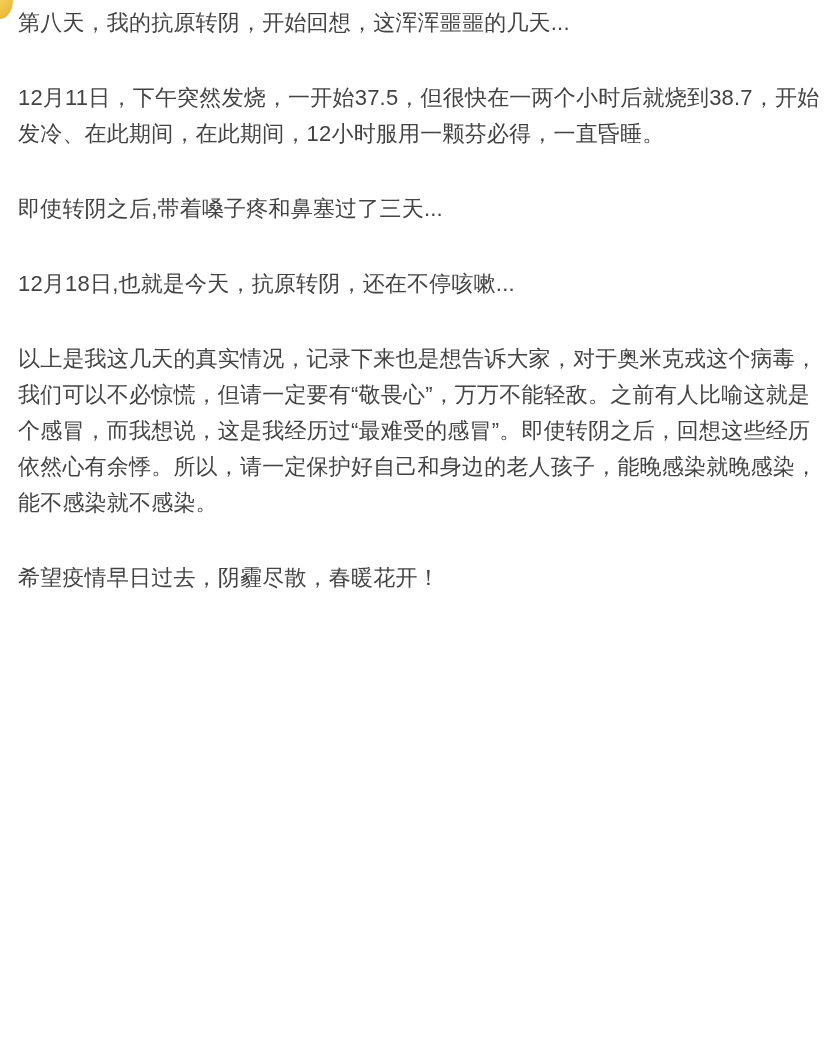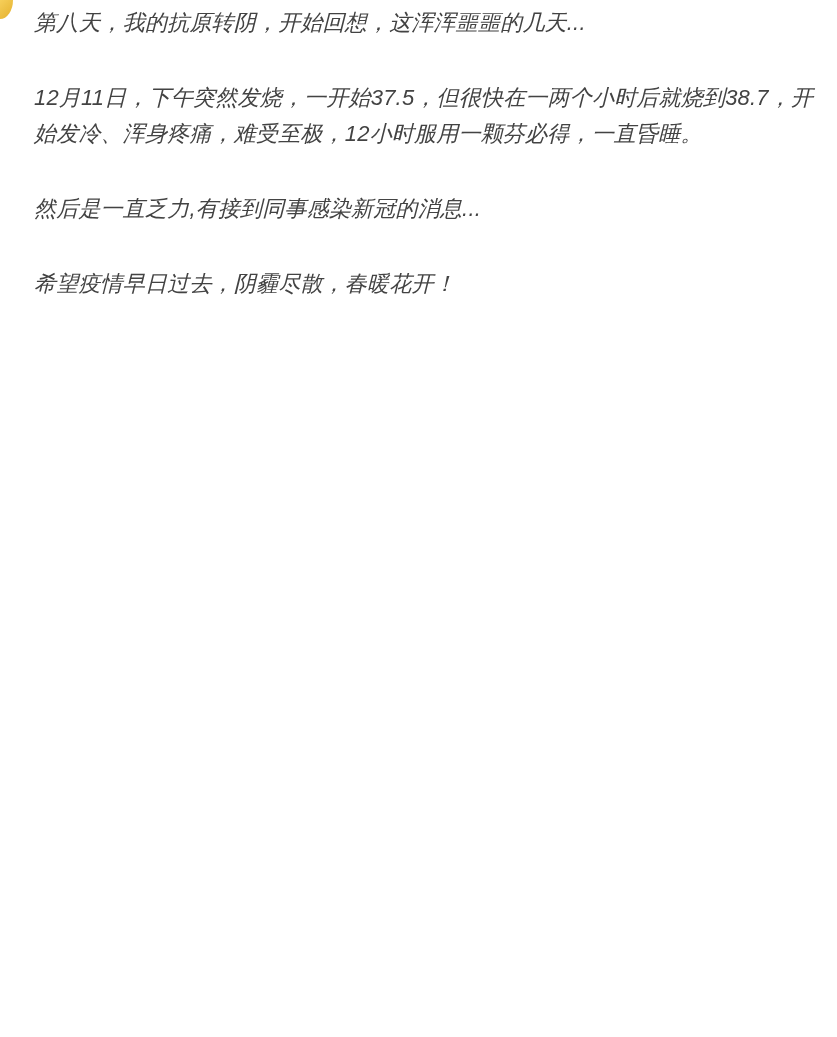--- a/index.html
+++ b/index.html
@@ -27,31 +27,32 @@
     box-sizing: border-box;
     width: 837px;
     padding: 5px 16px 0 18px;
     font-size: 22px;
     line-height: 36px;
     color: #434343;
     letter-spacing: 0.2px;
     text-align: left;
   }
   .article p {
-    margin: 0 0 39px 16px;
+    margin: 0 0 39px 0;
     word-break: break-all;
-    font-style: italic;
   }
   .article p:last-child {
     margin-bottom: 0;
   }
 </style>
 </head>
 <body>
 
 <div class="corner-marker"></div>
 
 <div class="article">
   <p>第八天，我的抗原转阴，开始回想，这浑浑噩噩的几天...</p>
-  <p>12月11日，下午突然发烧，一开始37.5，但很快在一两个小时后就烧到38.7，开始发冷、浑身疼痛，难受至极，12小时服用一颗芬必得，一直昏睡。</p>
-  <p>然后是一直乏力,有接到同事感染新冠的消息...</p>
+  <p>12月11日，下午突然发烧，一开始37.5，但很快在一两个小时后就烧到38.7，开始发冷、在此期间，在此期间，12小时服用一颗芬必得，一直昏睡。</p>
+  <p>即使转阴之后,带着嗓子疼和鼻塞过了三天...</p>
+  <p>12月18日,也就是今天，抗原转阴，还在不停咳嗽...</p>
+  <p>以上是我这几天的真实情况，记录下来也是想告诉大家，对于奥米克戎这个病毒，我们可以不必惊慌，但请一定要有“敬畏心”，万万不能轻敌。之前有人比喻这就是个感冒，而我想说，这是我经历过“最难受的感冒”。即使转阴之后，回想这些经历依然心有余悸。所以，请一定保护好自己和身边的老人孩子，能晚感染就晚感染，能不感染就不感染。</p>
   <p>希望疫情早日过去，阴霾尽散，春暖花开！</p>
 </div>
 
 </body></html>

